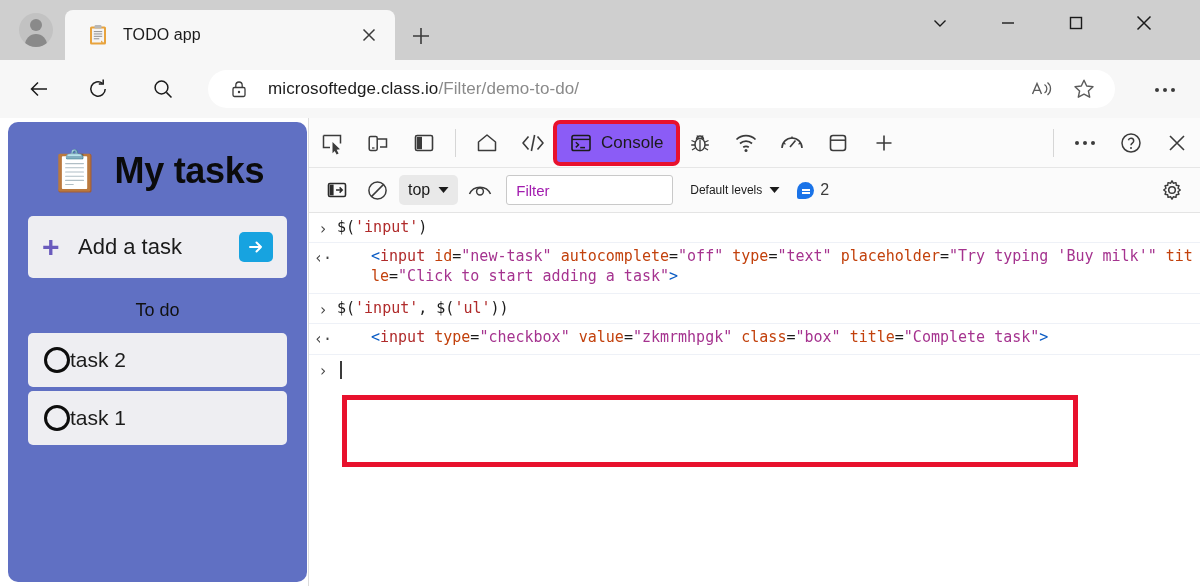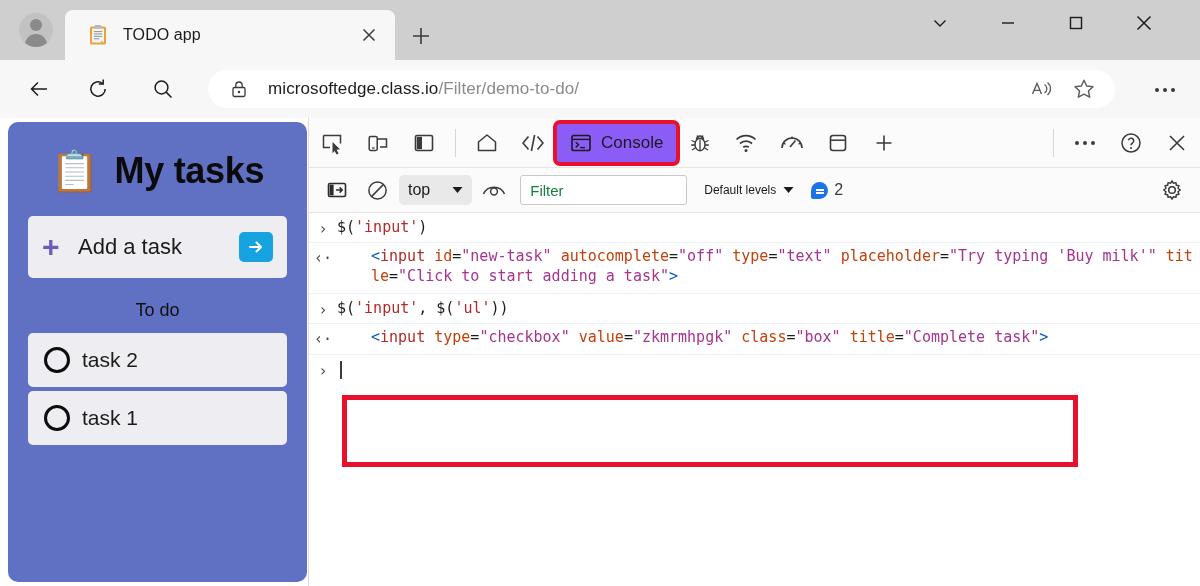--- a/index.html
+++ b/index.html
@@ -118,21 +118,21 @@
   .todo-sub { text-align:center; font-size:18px; color:#111; margin-top:22px; }
   .task-item {
     margin-top:12px; height:54px; background:#eeeef2; border-radius:5px;
     display:flex; align-items:center; padding:0 16px;
   }
   .task-item + .task-item { margin-top:4px; }
   .task-check {
     width:26px; height:26px; border-radius:50%;
     border:3.5px solid #0d0d0d; flex:none;
   }
-  .task-label { font-size:21px; color:#1b1b1b; margin-left:12px; }
+  .task-label { font-size:21px; color:#1b1b1b; margin-left:0; }
 
   
   .devtools {
     position:absolute; left:308px; top:118px; width:892px; height:468px;
     background:#ffffff; border-left:1px solid #dcdcdc;
   }
   .dt-toolbar {
     position:relative; height:50px; background:#fbfbfb;
     display:flex; align-items:center; border-bottom:1px solid #e6e6e6;
   }
@@ -154,27 +154,27 @@
     position:relative; height:45px; background:#fbfbfb;
     display:flex; align-items:center; border-bottom:1px solid #e4e4e4;
     padding-left:8px;
   }
   .fb-ico {
     width:40px; height:34px; display:flex; align-items:center;
     justify-content:center; flex:none;
   }
   .ctx-select {
     height:30px; background:#e9e9e9; border-radius:5px; display:flex;
-    align-items:center; gap:22px; padding:0 9px; font-size:16px; color:#1b1b1b;
+    align-items:center; gap:8px; padding:0 9px; font-size:16px; color:#1b1b1b;
     flex:none; margin:0 2px;
   }
   .filter-input {
     width:167px; height:30px; background:#fff; border:1px solid #c9c9c9;
     border-radius:3px; display:flex; align-items:center; padding:0 9px;
-    font-size:15px; color:#15803d; margin-left:6px; flex:none;
+    font-size:15px; color:#a21caf; margin-left:6px; flex:none;
   }
   .levels {
     display:flex; align-items:center; gap:7px; font-size:12px;
     color:#1b1b1b; margin-left:17px; flex:none;
   }
   .msg-badge { display:flex; align-items:center; gap:6px; margin-left:17px; flex:none; }
   .badge-dot {
     width:17px; height:17px; border-radius:50% 50% 50% 2px;
     background:#1a73e8; display:flex; align-items:center; justify-content:center;
   }

